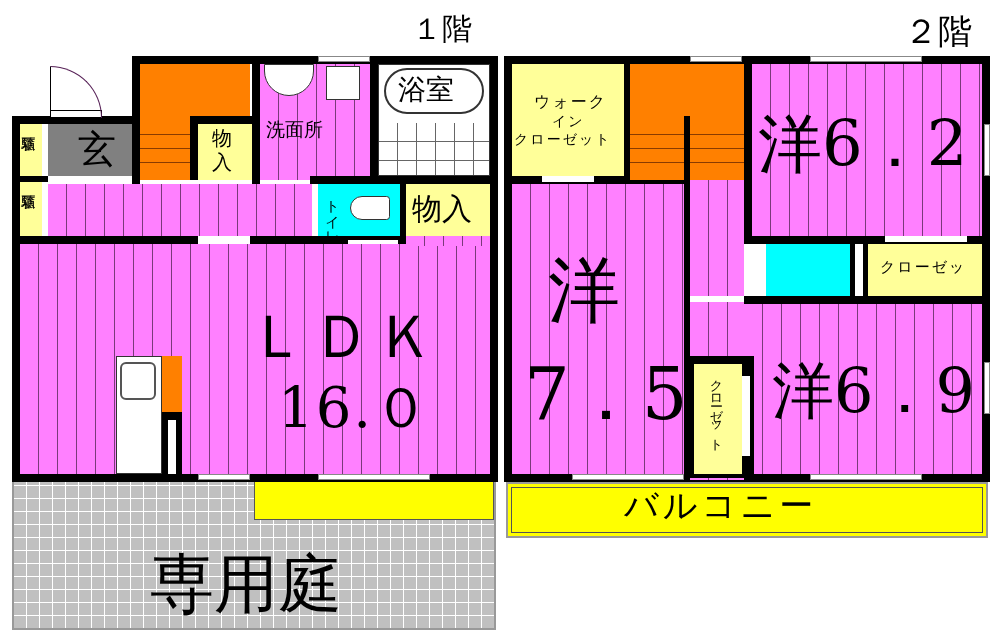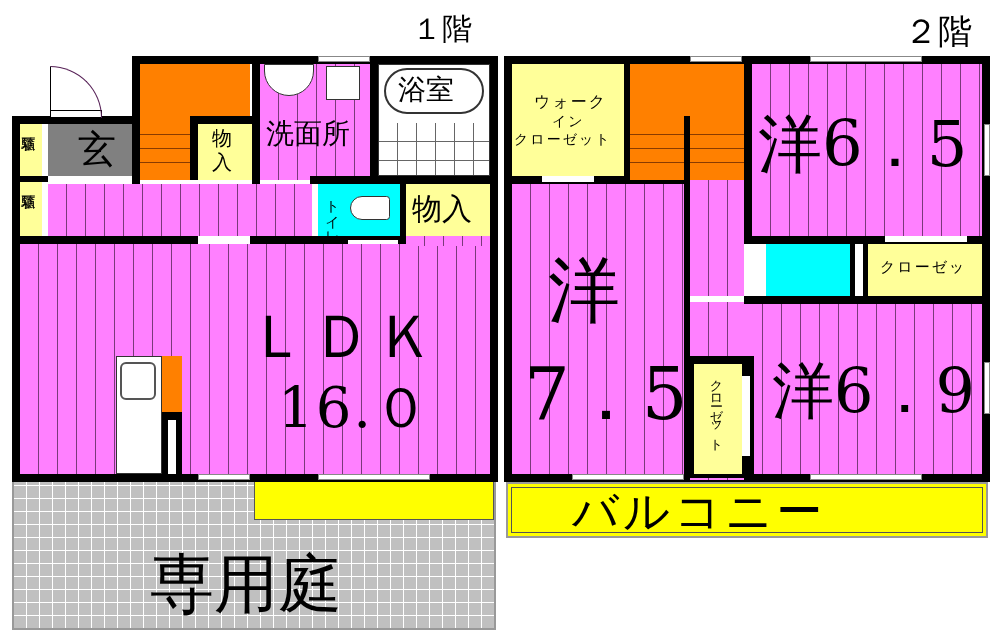--- a/index.html
+++ b/index.html
@@ -59,21 +59,21 @@
 
 <div class="wall" style="left:190px; top:116px; width:68px; height:64px;"></div>
 <div class="yellowpale" style="left:198px; top:124px; width:54px; height:56px;"></div>
 <div class="lbl" style="left:212px; top:128px; font-size:20px;">物</div>
 <div class="lbl" style="left:212px; top:152px; font-size:20px;">入</div>
 
 <div class="wall" style="left:252px; top:56px; width:8px; height:128px;"></div>
 <div class="floor" style="left:260px; top:64px; width:110px; height:116px;"></div>
 <div class="white" style="left:264px; top:64px; width:50px; height:32px; border:1px solid #333; border-radius:0 0 25px 25px;"></div>
 <div class="white" style="left:326px; top:66px; width:34px; height:34px; border:1px solid #333;"></div>
-<div class="lbl" style="left:266px; top:120px; font-size:28px;text-align:center;">洗面所</div>
+<div class="lbl" style="left:266px; top:120px; font-size:19px;text-align:center;">洗面所</div>
 
 <div class="wall" style="left:370px; top:56px; width:8px; height:128px;"></div>
 <div class="white" style="left:378px; top:64px; width:112px; height:112px; border:1px solid #333;
      background-image: repeating-linear-gradient(90deg, transparent 0, transparent 18px, #666 18px, #666 19px), repeating-linear-gradient(0deg, transparent 0, transparent 18px, #666 18px, #666 19px); background-position:0 58px; background-size:100% 56px; background-repeat:no-repeat;"></div>
 <div class="white" style="left:384px; top:68px; width:100px; height:46px; border:2px double #333; border-radius:24px;"></div>
 <div class="lbl" style="left:398px; top:76px; font-size:28px;">浴室</div>
 <div class="wall" style="left:310px; top:176px; width:188px; height:8px;"></div>
 
 <div class="floor" style="left:48px; top:184px; width:264px; height:52px;"></div>
 <div class="white" style="left:48px; top:176px; width:84px; height:8px;"></div>
@@ -101,21 +101,21 @@
 <div class="wall" style="left:162px; top:412px; width:20px; height:62px;"></div>
 <div class="white" style="left:168px; top:420px; width:8px; height:54px;"></div>
 
 <div class="win" style="left:198px; top:474px; width:52px; height:6px;"></div>
 <div class="win" style="left:318px; top:474px; width:112px; height:6px;"></div>
 <div class="win" style="left:318px; top:56px; width:52px; height:6px;"></div>
 
 <div class="lbl" style="left:904px; top:14px; font-size:34px;">２階</div>
 
 <div class="yellow" style="left:506px; top:482px; width:482px; height:56px; border:2px solid #999; outline:1px solid #555; outline-offset:-6px;"></div>
-<div class="lbl" style="left:572px; top:488px; font-size:46px; letter-spacing:4px;">バルコニー</div>
+<div class="lbl" style="left:624px; top:488px; font-size:34px; letter-spacing:4px;">バルコニー</div>
 
 <div class="wall" style="left:504px; top:56px; width:486px; height:8px;"></div>
 <div class="wall" style="left:504px; top:56px; width:8px; height:426px;"></div>
 <div class="wall" style="left:982px; top:56px; width:8px; height:426px;"></div>
 <div class="wall" style="left:504px; top:474px; width:486px; height:8px;"></div>
 
 <div class="yellowpale" style="left:512px; top:64px; width:112px; height:112px;"></div>
 <div class="lbl" style="left:534px; top:94px; font-size:16px; letter-spacing:2px;">ウォーク</div>
 <div class="lbl" style="left:552px; top:114px; font-size:14px; letter-spacing:2px;">イン</div>
 <div class="lbl" style="left:514px; top:132px; font-size:14px; letter-spacing:2px;">クローゼット</div>
@@ -125,21 +125,21 @@
 
 <div class="orange" style="left:630px; top:64px; width:114px; height:116px;"></div>
 <div class="stairline" style="left:630px; top:134px; width:114px;"></div>
 <div class="stairline" style="left:630px; top:148px; width:114px;"></div>
 <div class="stairline" style="left:630px; top:162px; width:114px;"></div>
 <div class="wall" style="left:684px; top:116px; width:6px; height:66px;"></div>
 <div class="win" style="left:690px; top:56px; width:52px; height:6px;"></div>
 
 <div class="wall" style="left:744px; top:56px; width:8px; height:186px;"></div>
 <div class="floor" style="left:752px; top:64px; width:230px; height:172px;"></div>
-<div class="lbl" style="left:758px; top:112px; font-size:64px;">洋6．5</div>
+<div class="lbl" style="left:758px; top:112px; font-size:64px;">洋6．2</div>
 <div class="win" style="left:810px; top:56px; width:112px; height:6px;"></div>
 <div class="win" style="left:984px; top:124px; width:6px; height:52px;"></div>
 
 <div class="floor" style="left:690px; top:180px; width:54px; height:300px;"></div>
 
 <div class="wall" style="left:744px; top:236px; width:246px; height:8px;"></div>
 <div class="white" style="left:885px; top:236px; width:82px; height:6px;"></div>
 <div class="white" style="left:758px; top:244px; width:8px; height:52px;"></div>
 <div class="cyan" style="left:766px; top:244px; width:84px; height:52px;"></div>
 <div class="wall" style="left:850px; top:244px; width:18px; height:52px;"></div>

